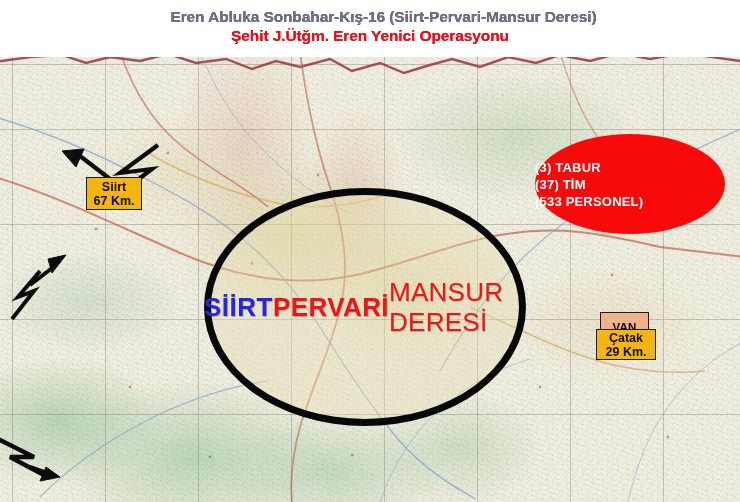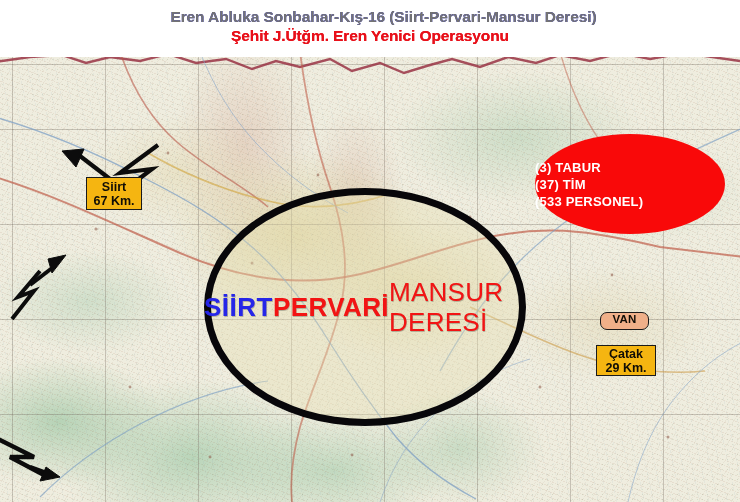--- a/index.html
+++ b/index.html
@@ -132,29 +132,27 @@
   #box-siirt {
     left: 86px; top: 120px;
     width: 56px; height: 33px;
     font-size: 12.5px;
     padding-top: 3px;
   }
   #box-van {
     left: 600px; top: 255px;
     width: 49px; height: 18px;
     font-size: 11.5px;
-    padding-top: 0;
-    border-radius: 7px;
+    padding-top: 8px;
   }
   #box-catak {
     left: 596px; top: 272px;
     width: 60px; height: 31px;
     font-size: 12.5px;
     padding-top: 2px;
-    margin-top: 16px;
   }
 
   
   #force-ellipse {
     position: absolute;
     left: 535px; top: 77px;
     width: 190px; height: 100px;
     background: #f90909;
     border-radius: 50%;
     z-index: 26;

